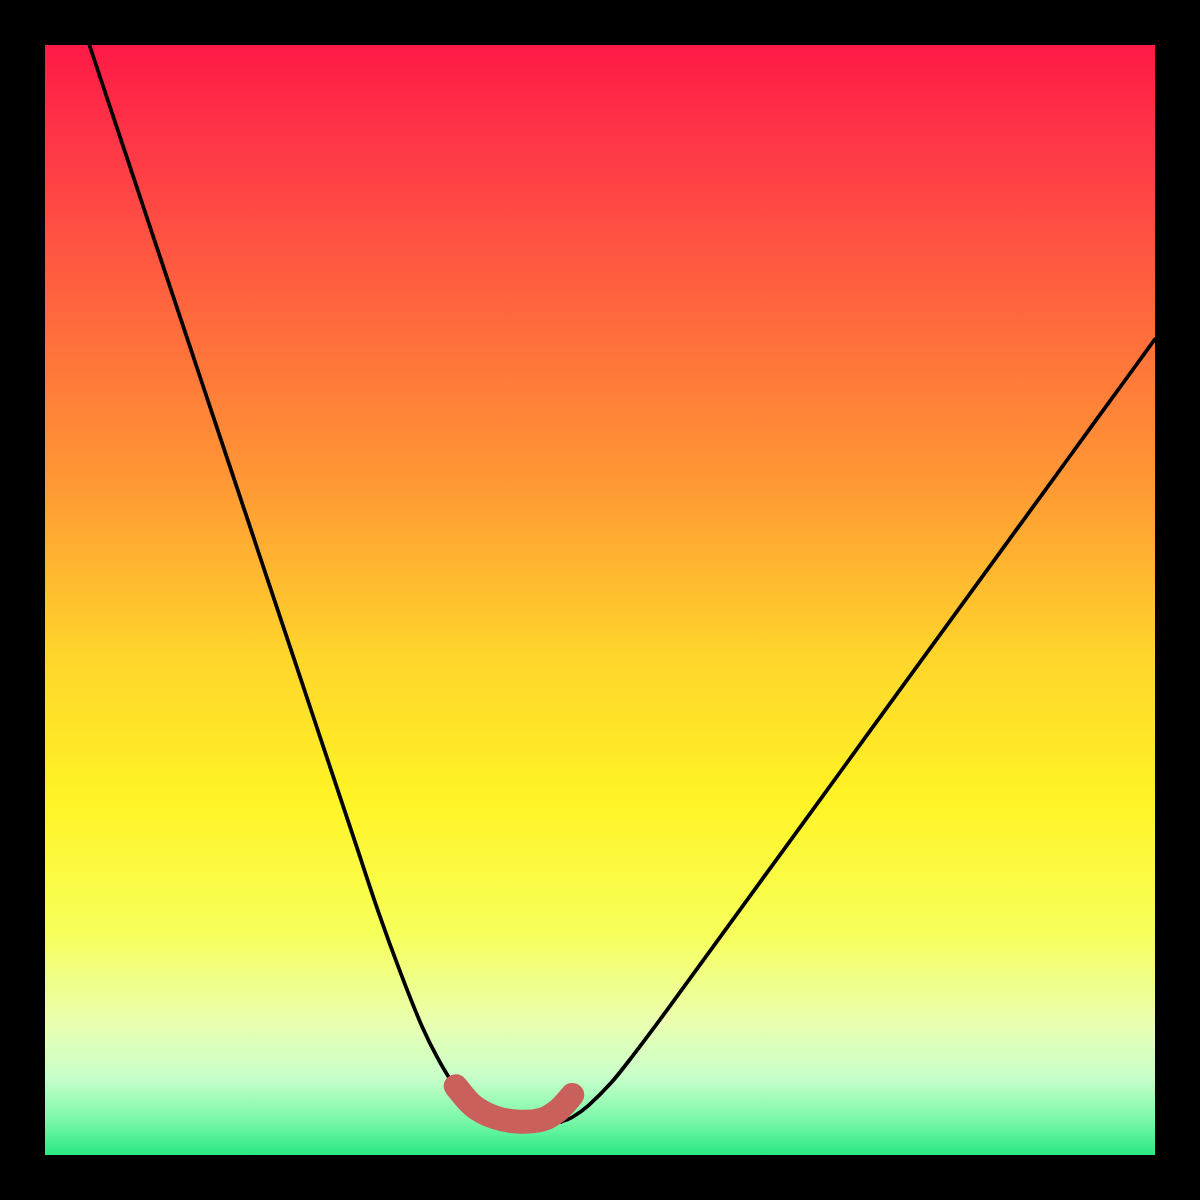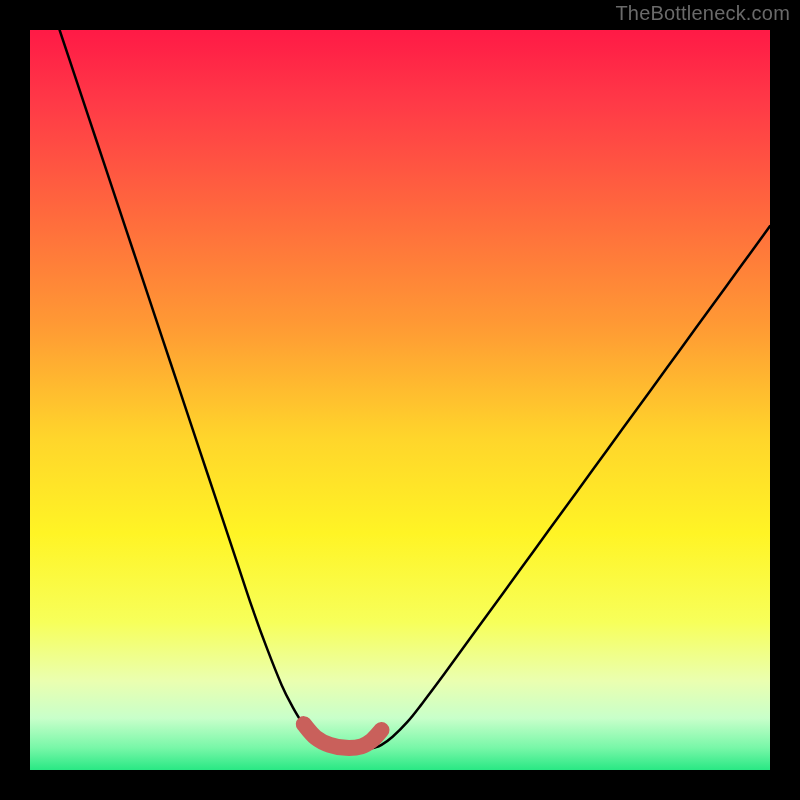--- a/index.html
+++ b/index.html
@@ -40,21 +40,20 @@
   }
   svg {
     display: block;
   }
 </style>
 </head>
 <body>
 
 <div class="frame">
 
-  <div class="watermark">TheBottleneck.com</div>
 
   <div class="plot-area">
     <svg id="chart-svg" width="740" height="740" viewBox="0 0 740 740" preserveAspectRatio="none">
       <defs>
         <linearGradient id="bg-grad" x1="0" y1="0" x2="0" y2="1">
             <stop offset="0.00%" stop-color="#ff1a46"></stop>
             <stop offset="10.00%" stop-color="#ff3a47"></stop>
             <stop offset="25.00%" stop-color="#ff6a3d"></stop>
             <stop offset="40.00%" stop-color="#ff9a34"></stop>
             <stop offset="55.00%" stop-color="#ffd52b"></stop>

